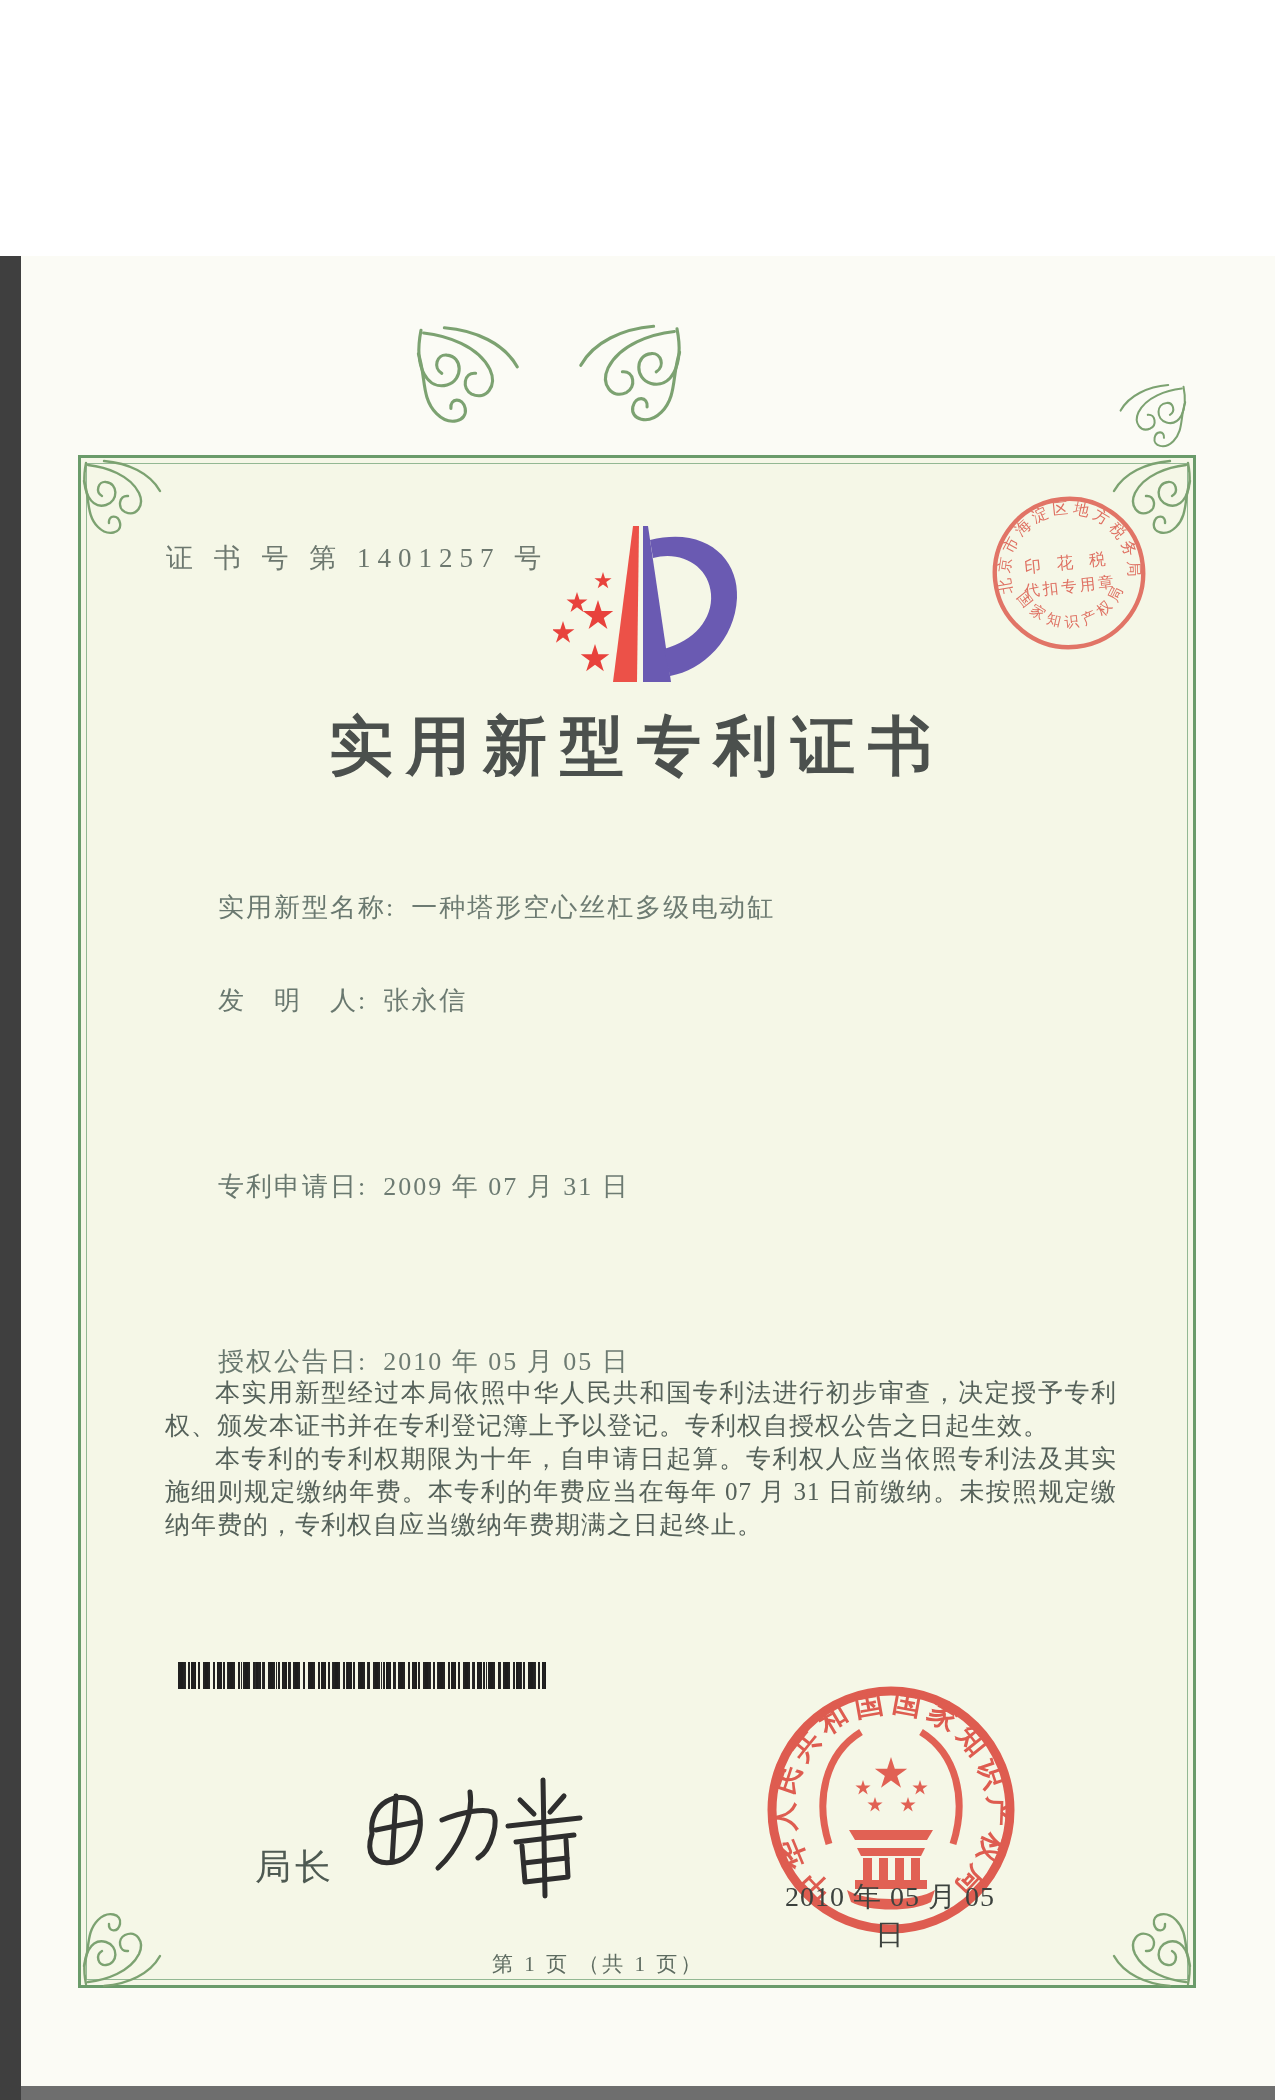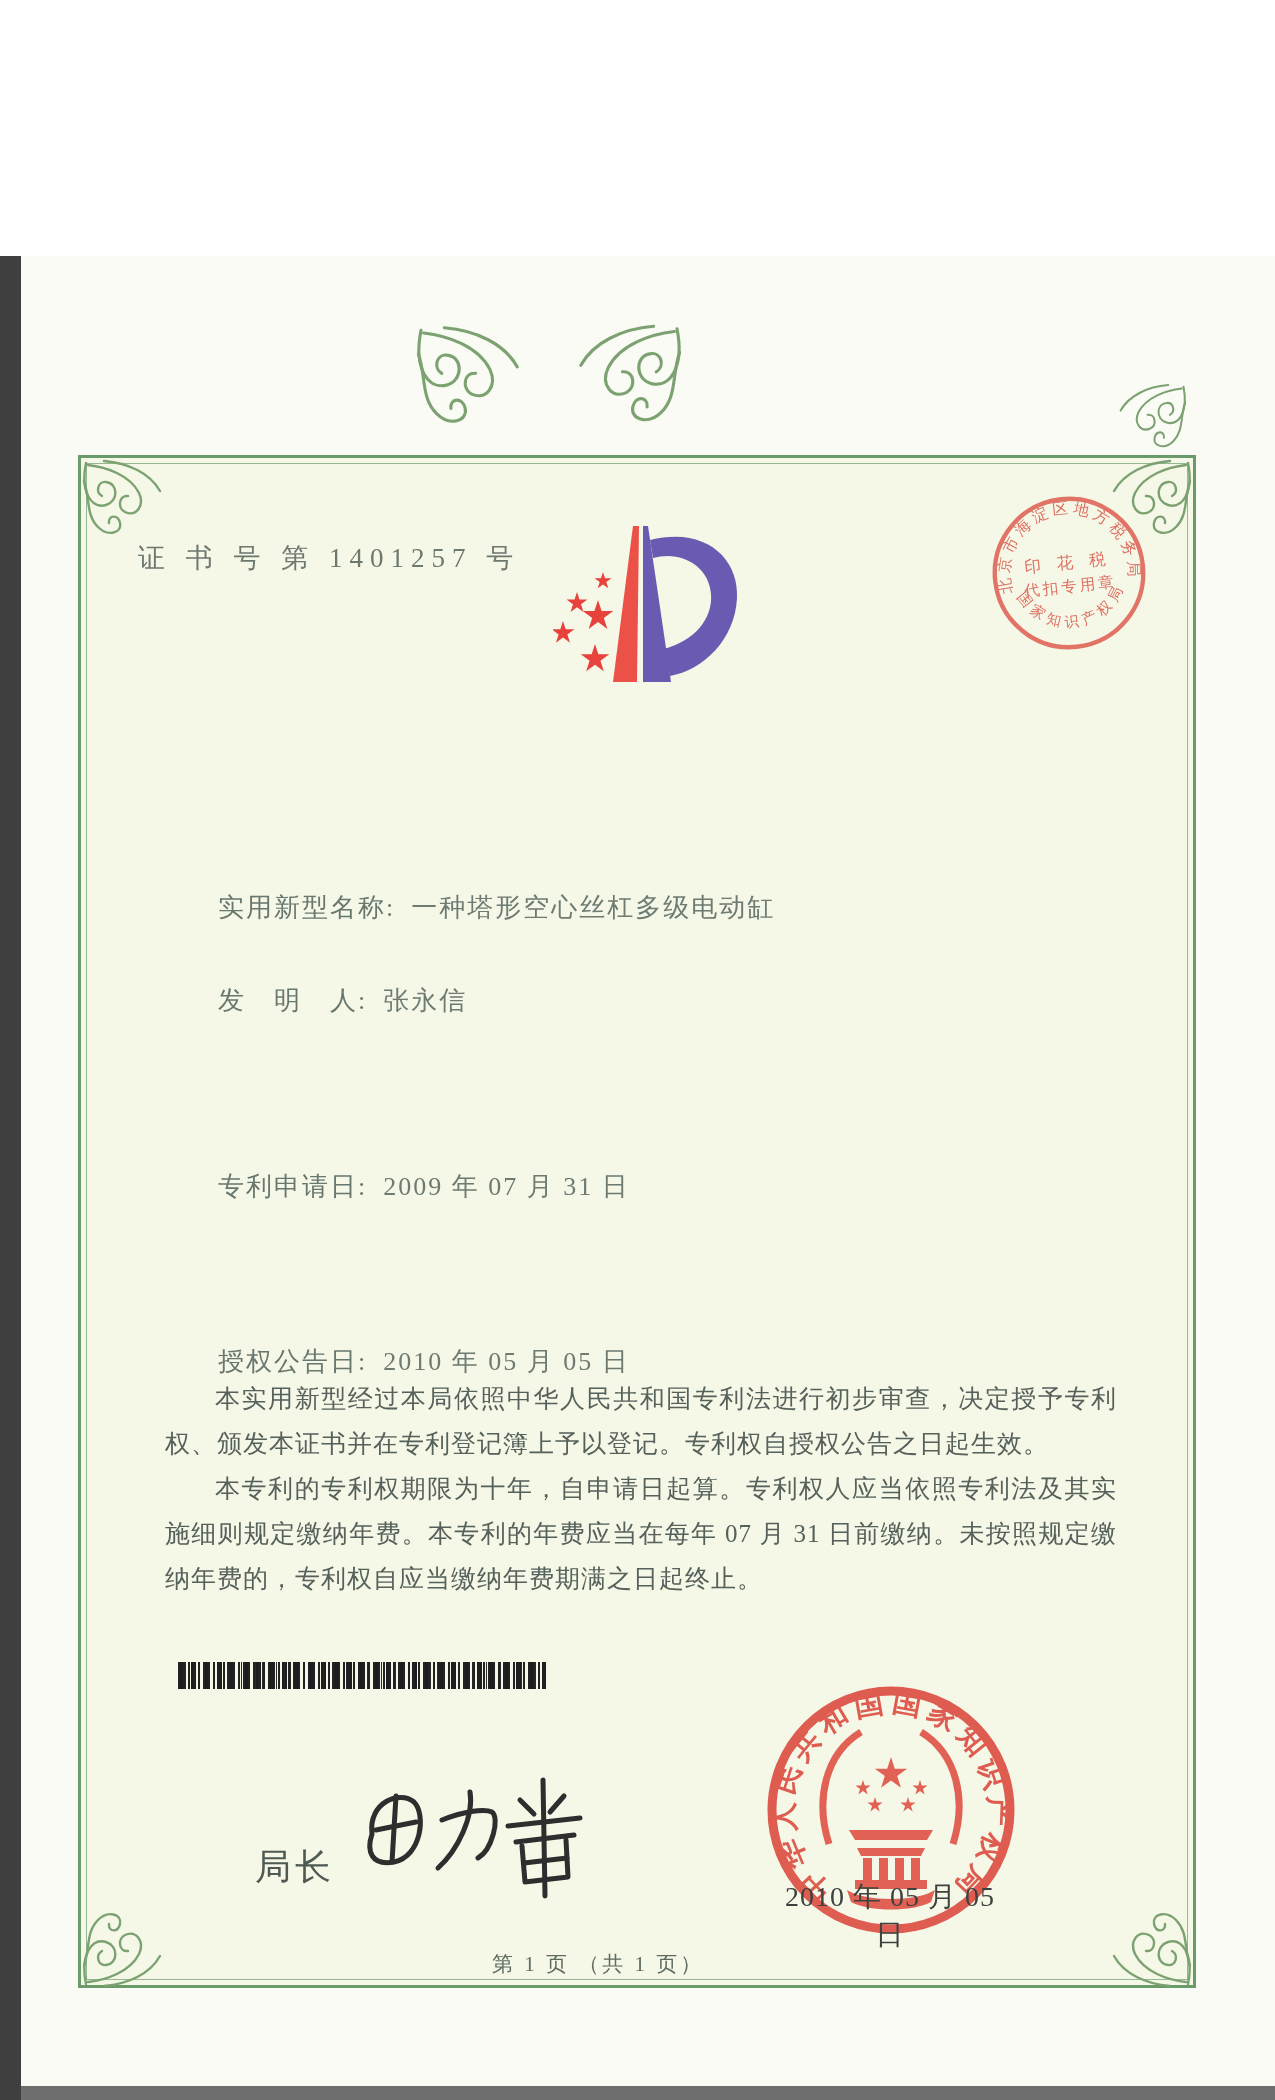--- a/index.html
+++ b/index.html
@@ -8,34 +8,34 @@
   
   .scan-edge-left{position:absolute;left:0;top:256px;width:21px;height:1844px;background:#3f3f3f;}
   .scan-edge-bottom{position:absolute;left:21px;top:2086px;width:1254px;height:14px;background:#6e6e6e;}
   .sheet{position:absolute;left:21px;top:256px;width:1254px;height:1830px;background:#fbfbf5;}
   
   .frame{position:absolute;left:78px;top:455px;width:1118px;height:1533px;
          border:3px solid #6a9b6a;background:#f5f7e7;box-sizing:border-box;}
   .frame-inner{position:absolute;left:5px;top:5px;right:5px;bottom:5px;border:1px solid #93b893;}
   .ornament{position:absolute;z-index:3;}
   
-  .cert-no{position:absolute;left:138px;top:540px;font-size:27px;letter-spacing:7px;color:#6d786f;z-index:4;}
+  .cert-no{position:absolute;left:166px;top:540px;font-size:27px;letter-spacing:7px;color:#6d786f;z-index:4;}
   
   .logo{position:absolute;left:553px;top:518px;width:200px;height:176px;z-index:4;}
   
   .tax-stamp{position:absolute;left:986px;top:490px;width:166px;height:166px;z-index:5;transform:rotate(-6deg);opacity:.92;}
   
   .title{position:absolute;left:78px;top:703px;width:1118px;text-align:center;
          font-size:64px;font-weight:600;letter-spacing:13px;color:#4b504d;z-index:4;}
   
   .field-row{position:absolute;left:184px;font-size:26px;color:#69786f;letter-spacing:2px;z-index:4;white-space:pre;}
   .field-row .value{margin-left:16px;color:#6d7b72;}
   
   .body-text{position:absolute;left:165px;top:1376px;width:952px;z-index:4;}
-  .body-text p{margin:0;font-size:25px;line-height:45px;color:#55615a;text-indent:2em;text-align:justify;letter-spacing:1px;}
+  .body-text p{margin:0;font-size:25px;line-height:33px;color:#55615a;text-indent:2em;text-align:justify;letter-spacing:1px;}
   
   .barcode{position:absolute;left:178px;top:1662px;width:368px;height:27px;z-index:4;
     background-image:
       repeating-linear-gradient(90deg,#222 0 2px,rgba(0,0,0,0) 2px 5px),
       repeating-linear-gradient(90deg,#1d1d1d 0 5px,rgba(0,0,0,0) 5px 13px),
       repeating-linear-gradient(90deg,#2a2a2a 0 1px,rgba(0,0,0,0) 1px 7px);}
   
   .signer-label{position:absolute;left:255px;top:1843px;font-size:36px;color:#4e5a52;letter-spacing:4px;z-index:4;}
   .signature{position:absolute;left:338px;top:1762px;width:280px;height:160px;z-index:4;}
   .visually-hidden{position:absolute;width:1px;height:1px;overflow:hidden;clip:rect(0 0 0 0);white-space:nowrap;}
@@ -116,20 +116,21 @@
     <text font-size="16" letter-spacing="4" fill="#dd6557">
       <textPath href="#taxTop" startOffset="50%" text-anchor="middle">北京市海淀区地方税务局</textPath>
     </text>
     <text x="85" y="80" font-size="17" letter-spacing="6" text-anchor="middle" fill="#dd6557">印 花 税</text>
     <text x="85" y="104" font-size="16" letter-spacing="3" text-anchor="middle" fill="#dd6557">代扣专用章</text>
     <text font-size="15" letter-spacing="5" fill="#dd6557">
       <textPath href="#taxBottom" startOffset="50%" text-anchor="middle">国家知识产权局</textPath>
     </text>
   </svg>
 
+  <div class="title">实用新型专利证书</div>
 
   <div class="field-row" style="top:860px;">
     <span>实用新型名称:</span><span class="value">一种塔形空心丝杠多级电动缸</span>
   </div>
   <div class="field-row" style="top:953px;">
     <span>发　明　人:</span><span class="value">张永信</span>
   </div>
   <div class="field-row" style="top:1139px;">
     <span>专利申请日:</span><span class="value">2009 年 07 月 31 日</span>
   </div>

